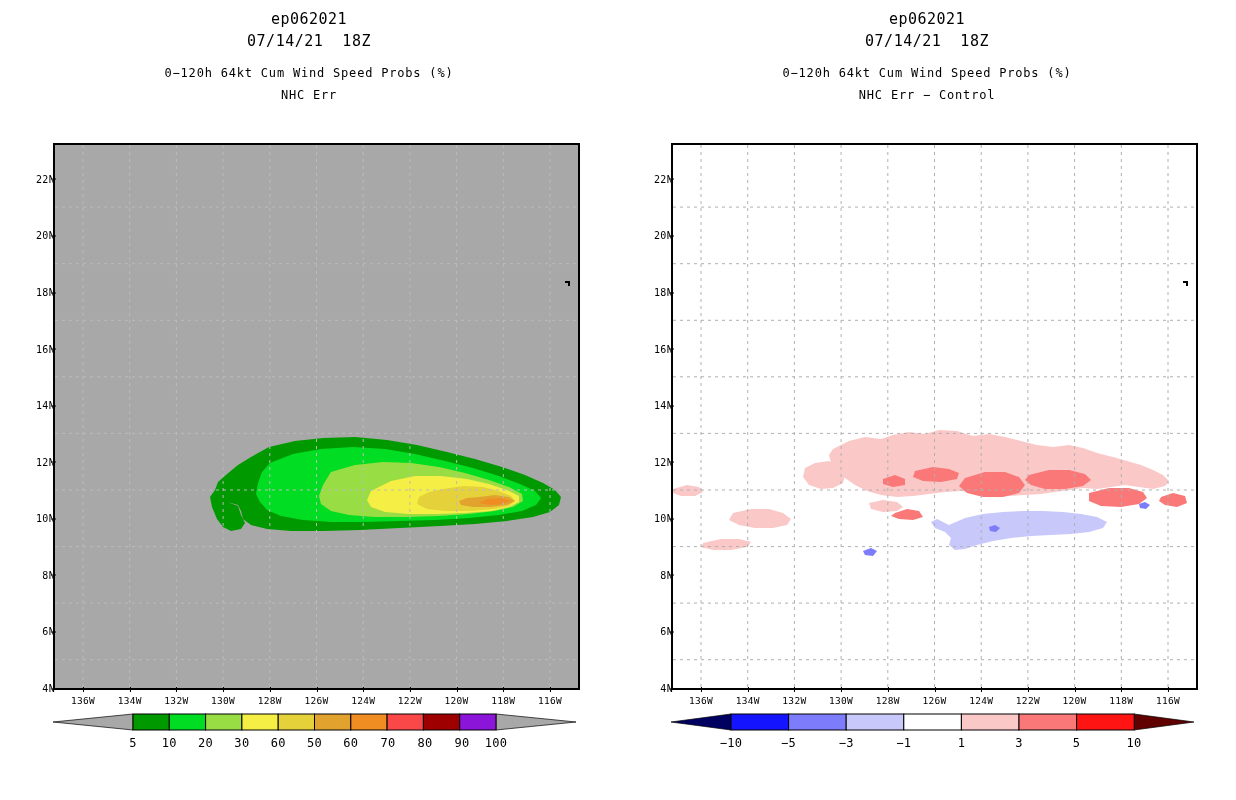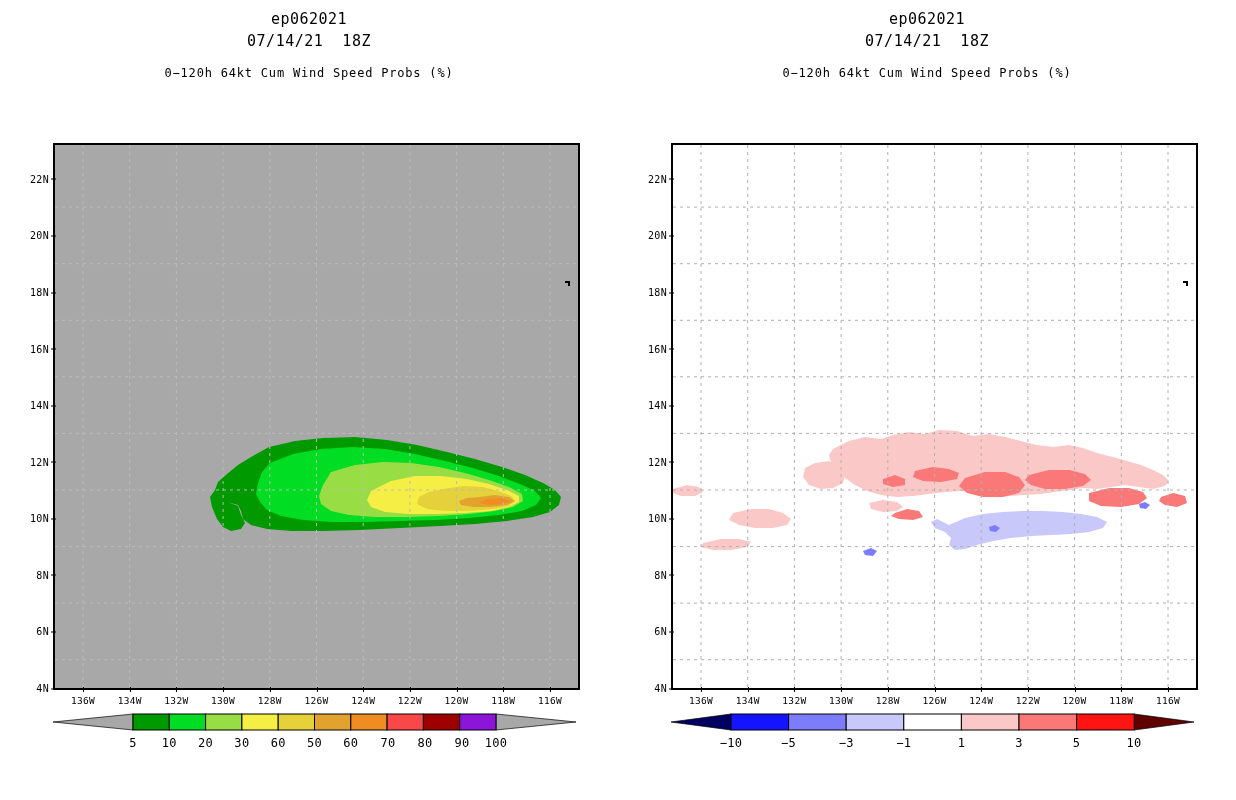--- a/index.html
+++ b/index.html
@@ -64,21 +64,20 @@
     inset: 0;
     overflow: hidden;
   }
   .grid-svg { position: absolute; inset: 0; }
 
   
   .ytick {
     position: absolute;
     right: 100%;
     transform: translateY(-50%);
-    padding-right: 6px;
     font-size: 10px;
     white-space: nowrap;
     color: #000;
     letter-spacing: 0.3px;
   }
   .ytick::after {
     content: "";
     position: absolute;
     right: -1px;
     top: 50%;
@@ -150,20 +149,21 @@
 </head>
 <body>
 
 <div class="panel panel-left">
 
   <div class="titles">
     <div class="title-line">ep062021</div>
     <div class="title-line">07/14/21  18Z</div>
     <div class="title-gap"></div>
     <div class="title-line big">0−120h 64kt Cum Wind Speed Probs (%)</div>
+    <div class="title-line big">NHC Err</div>
   </div>
 
   <div class="plot plot-left">
     <div class="plot-inner">
       <svg class="grid-svg" viewBox="0 0 523 543" preserveAspectRatio="none">
         <defs>
           <clipPath id="clipL">
               <rect x="0" y="0" width="523" height="543"></rect>
             </clipPath>
         </defs>
@@ -268,20 +268,21 @@
   </div>
 </div>
 
 <div class="panel panel-right">
 
   <div class="titles">
     <div class="title-line">ep062021</div>
     <div class="title-line">07/14/21  18Z</div>
     <div class="title-gap"></div>
     <div class="title-line big">0−120h 64kt Cum Wind Speed Probs (%)</div>
+    <div class="title-line big">NHC Err − Control</div>
   </div>
 
   <div class="plot plot-right">
     <div class="plot-inner">
       <svg class="grid-svg" viewBox="0 0 523 543" preserveAspectRatio="none">
         <defs>
           <clipPath id="clipR">
               <rect x="0" y="0" width="523" height="543"></rect>
             </clipPath>
         </defs>

